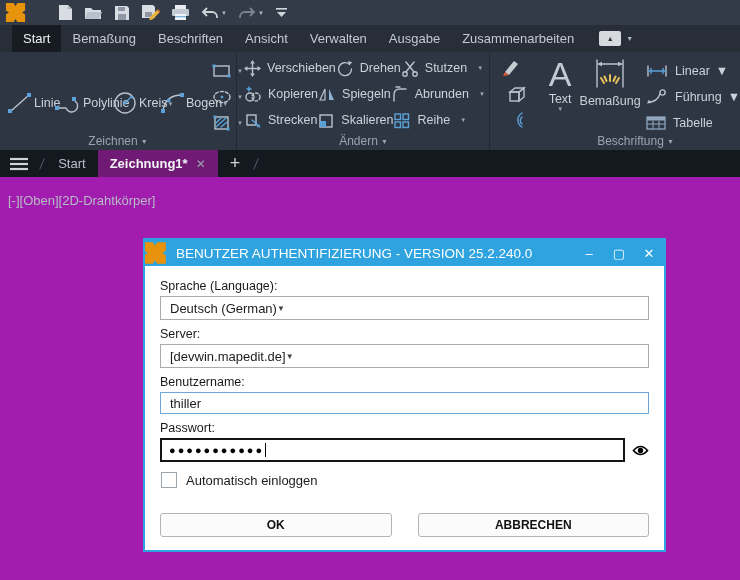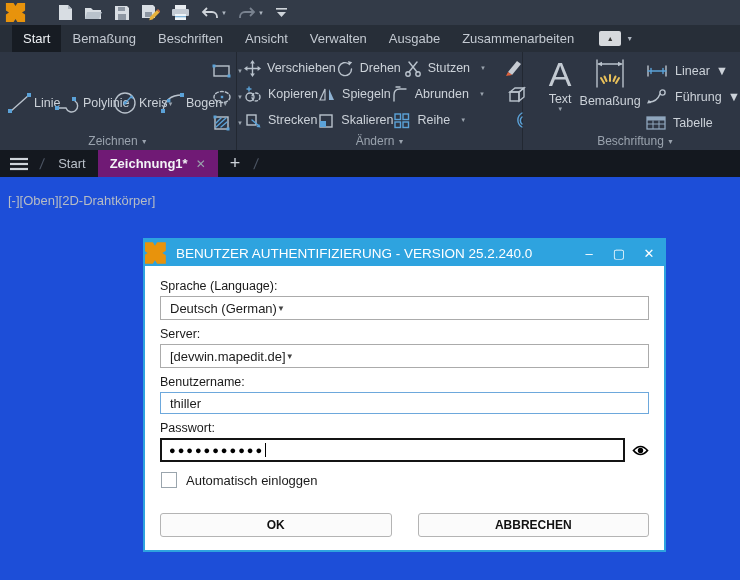--- a/index.html
+++ b/index.html
@@ -28,42 +28,42 @@
                font-size:12px;color:#9aa3ae}
   .pl-caret{font-size:7px;color:#9aa3ae;vertical-align:1px;margin-left:3px}
   .p-zeichnen{left:0;width:237px;display:flex;padding:4px 2px 0 6px}
   .bigbtn{display:flex;align-items:center;width:47px;
           font-size:12.5px;color:#ccd2d9}
   .bigbtn .ico{height:32px;display:flex;align-items:center;justify-content:center}
   .bigbtn .cr{font-size:6px;color:#9aa3ae;margin-top:1px}
   .smallcol{display:flex;flex-direction:column;margin-left:6px;padding-top:2px}
   .smallbtn{height:26px;display:flex;align-items:center;gap:4px}
   .smallbtn .cr{font-size:6px;color:#9aa3ae}
-  .p-aendern{left:238px;width:285px;padding:3px 0 0 6px}
+  .p-aendern{left:238px;width:252px;padding:3px 0 0 6px}
   .arow{display:flex;align-items:center;height:26px}
   .mi{display:flex;align-items:center;gap:6px;font-size:12.5px;color:#ccd2d9}
   .c1{width:104px}.c2{width:110px}
   .mi .cr{font-size:6px;color:#9aa3ae;margin-left:4px}
   .p-beschriftung{left:531px;right:0;display:flex;padding:4px 0 0 10px}
   .textbtn{width:42px;display:flex;flex-direction:column;align-items:center;color:#ccd2d9;font-size:12.5px}
   .textA{font-size:34px;line-height:36px;color:#c3cad2;font-weight:400}
   .bembtn{width:68px;display:flex;flex-direction:column;align-items:center;color:#ccd2d9;font-size:12.5px}
   .anncol{display:flex;flex-direction:column;margin-left:4px;padding-top:2px}
   .annitem{height:26px;display:flex;align-items:center;gap:6px;font-size:12.5px;color:#ccd2d9}
   
   .filetabs{position:absolute;top:150px;left:0;right:0;height:27px;background:#14181f;
             display:flex;align-items:center;color:#b9c0c9;font-size:13px}
   .burger{width:38px;height:27px;display:flex;align-items:center;justify-content:center}
   .slash{color:#4c5563;font-size:15px;margin:0 2px;transform:skewX(-8deg)}
   .ftab{padding:0 12px;height:27px;display:flex;align-items:center}
   .ftab.activef{background:#701a75;color:#f2f4f6;font-weight:bold;gap:8px}
   .closex{color:#9aa3ad;font-size:12px;font-weight:normal}
   .plusbtn{padding:0 12px;font-size:18px;color:#cfd4da}
   
-  .canvas{position:absolute;top:177px;left:0;right:0;bottom:0;background:#1d4ed8}
+  .canvas{position:absolute;top:177px;left:0;right:0;bottom:0;background:#a21caf}
   .vplabel{position:absolute;top:16px;left:8px;font-size:13px;color:#b6bcc4}
   
   .dialog{position:absolute;left:143px;top:61px;width:523px;height:314px;box-sizing:border-box;
           background:#fff;border:2px solid #2ea3df}
   .dlg-title{height:26px;background:#2ea3df;display:flex;align-items:center;color:#fff;
              font-size:13.5px;overflow:hidden}
   .dlg-logo{width:26px;height:26px;margin-left:-3px;flex:0 0 auto}
   .dlg-title-text{margin-left:8px;flex:1;white-space:nowrap}
   .winctl{width:30px;text-align:center;font-size:13px;color:#fff}
   .dlg-body{padding:6px 15px 0 15px;position:relative;height:calc(100% - 26px);box-sizing:border-box}

